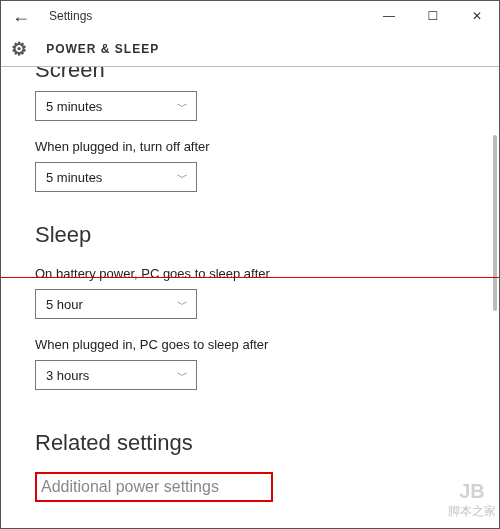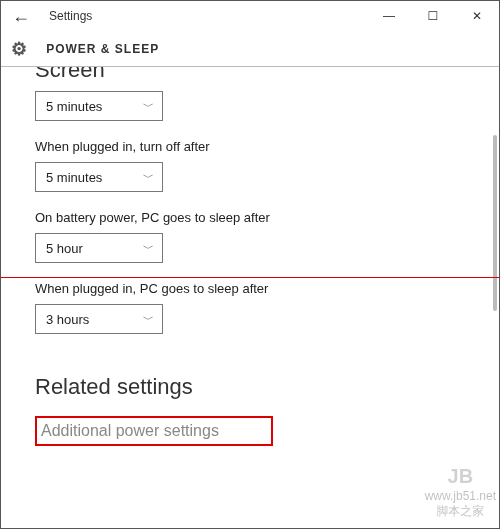--- a/index.html
+++ b/index.html
@@ -69,21 +69,21 @@
   .section-heading.cut { margin-top: -12px; }
   .section-heading.sleep { margin-top: 28px; }
   .section-heading.related { margin-top: 38px; margin-bottom: 16px; }
   .field-label {
     font-size: 13px;
     color: #222;
     margin-top: 18px;
   }
   .dropdown {
     margin-top: 8px;
-    width: 128px;
+    width: 162px;
     height: 30px;
     border: 1px solid #777;
     display: flex;
     align-items: center;
     padding: 0 8px 0 10px;
     font-size: 13px;
     color: #222;
     background: #fff;
     position: relative;
   }
@@ -170,20 +170,21 @@
     <span class="chev">﹀</span>
   </div>
 
   <div class="field-label">When plugged in, turn off after</div>
   <div class="dropdown">
     <span>5 minutes</span>
     <span class="chev">﹀</span>
   </div>
 
   
+  <h2 class="section-heading sleep">Sleep</h2>
 
   <div class="red-line"></div>
 
   <div class="field-label">On battery power, PC goes to sleep after</div>
   <div class="dropdown">
     <span>5 hour</span>
     <span class="chev">﹀</span>
   </div>
 
   <div class="field-label">When plugged in, PC goes to sleep after</div>
@@ -195,17 +196,16 @@
   
   <h2 class="section-heading related">Related settings</h2>
 
   <div class="link-box">
     <span class="settings-link">Additional power settings</span>
   </div>
 
   
   <div class="watermark">
     <div class="wm-top">JB</div>
-    <div>www.jb51.net</div>
     <div>脚本之家</div>
   </div>
 
 </div>
 
 </body></html>

